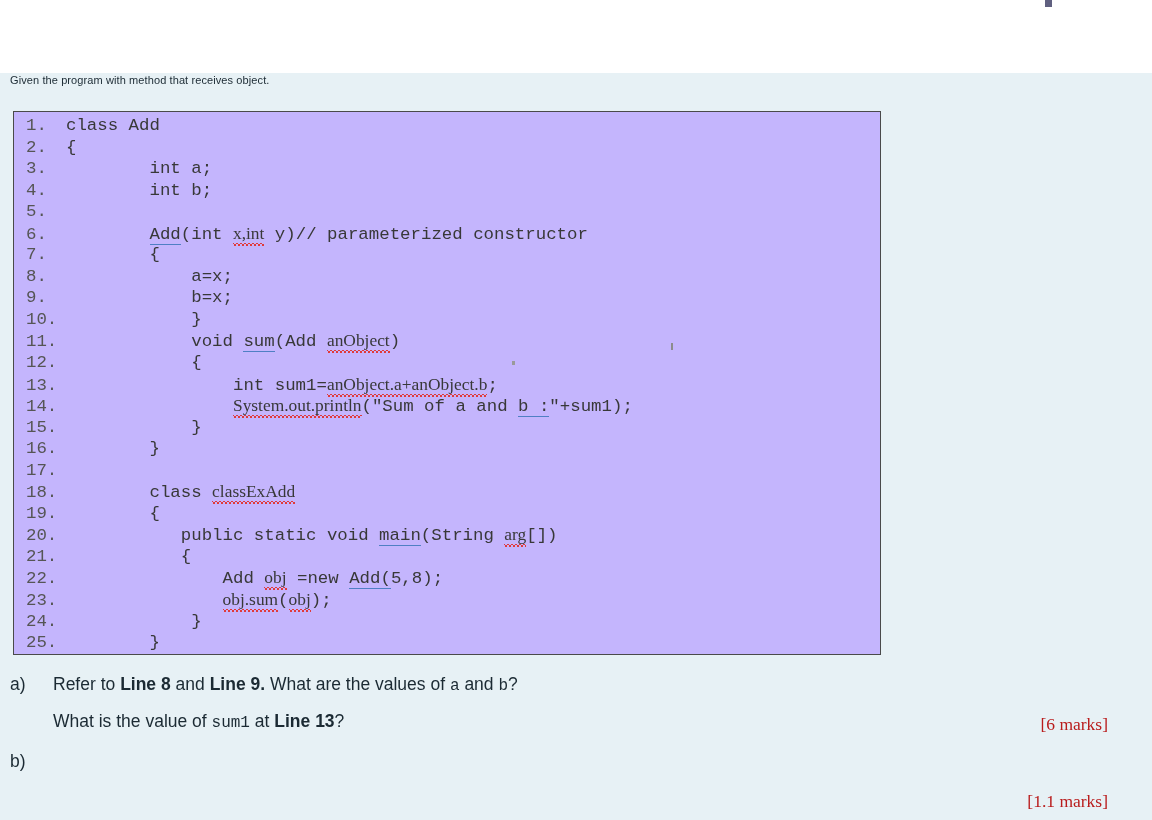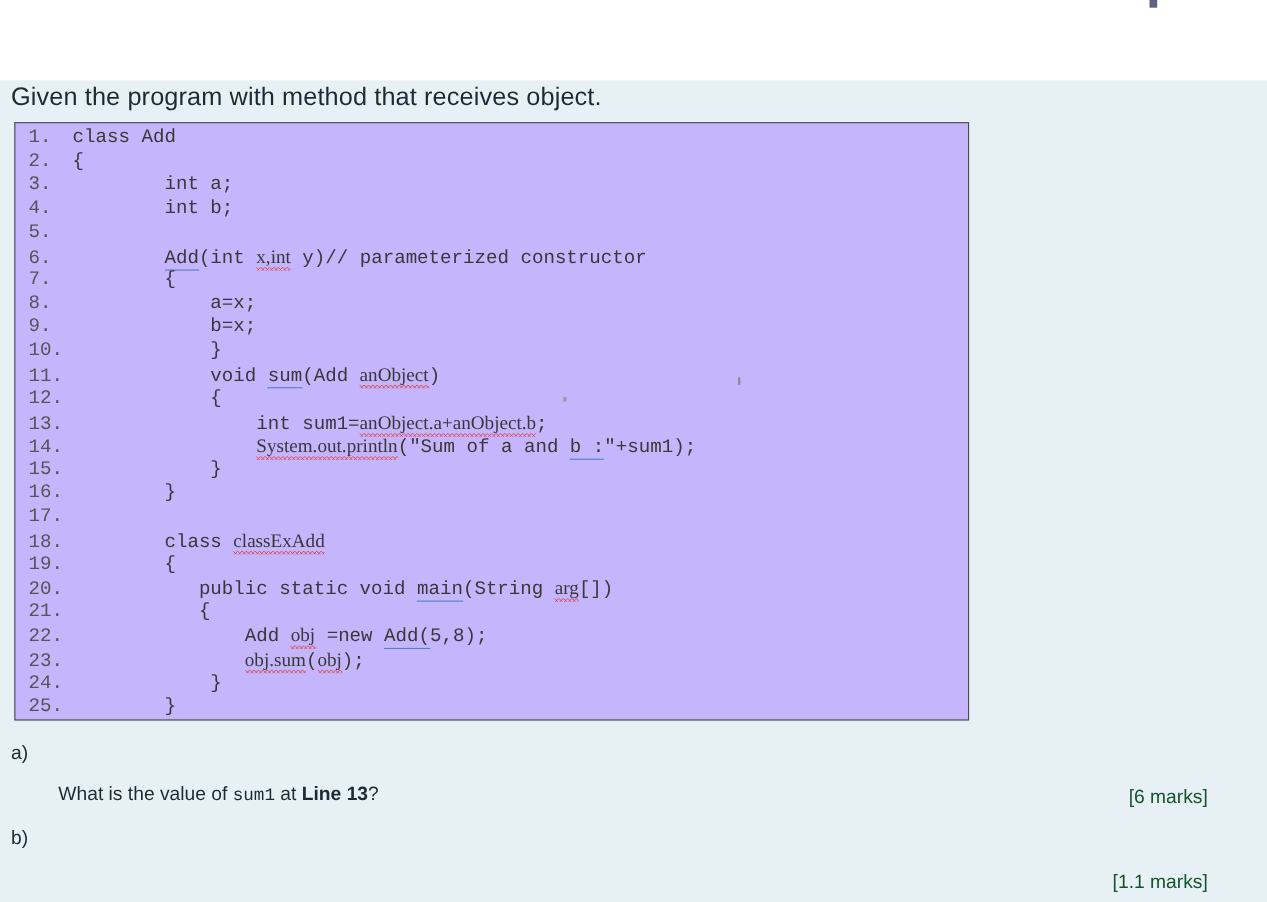--- a/index.html
+++ b/index.html
@@ -33,21 +33,21 @@
     top: 0px;
     width: 7px;
     height: 7px;
     background: #2b2b55;
     opacity: 0.75;
   }
   .prompt {
     position: absolute;
     left: 10px;
     top: 74px;
-    font-size: 23px;
+    font-size: 11px;
     color: #1b2a33;
     letter-spacing: 0.1px;
     white-space: nowrap;
   }
   .code-box {
     position: absolute;
     left: 13px;
     top: 111px;
     width: 868px;
     height: 544px;
@@ -134,42 +134,44 @@
     color: #1b2a33;
     white-space: nowrap;
   }
   .qtext b { font-weight: bold; }
   .mono-inline {
     font-family: "Liberation Mono", "DejaVu Sans Mono", monospace;
     font-size: 16px;
   }
   .marks {
     position: absolute;
-    right: 54px;
+    right: 44px;
     font-size: 17.5px;
-    color: #14532d;
+    color: #b91c1c;
     white-space: nowrap;
+    font-family: Liberation Serif, serif;
   }
 </style>
 </head>
 <body>
 
 <div id="page">
 
   <div class="tint-band"></div>
   <div class="speck"></div>
 
   <div class="prompt">Given the program with method that receives object.</div>
 
   <div class="code-box">
     <div class="code-lines" id="code-lines"><span class="code-line"><span class="ln">1.</span><span class="code-text">class Add</span></span><span class="code-line"><span class="ln">2.</span><span class="code-text">{</span></span><span class="code-line"><span class="ln">3.</span><span class="code-text">        int a;</span></span><span class="code-line"><span class="ln">4.</span><span class="code-text">        int b;</span></span><span class="code-line"><span class="ln">5.</span><span class="code-text"></span></span><span class="code-line"><span class="ln">6.</span><span class="code-text">        <span class="u-blue">Add</span>(int <span class="sq">x,int</span> y)// parameterized constructor</span></span><span class="code-line"><span class="ln">7.</span><span class="code-text">        {</span></span><span class="code-line"><span class="ln">8.</span><span class="code-text">            a=x;</span></span><span class="code-line"><span class="ln">9.</span><span class="code-text">            b=x;</span></span><span class="code-line"><span class="ln">10.</span><span class="code-text">            }</span></span><span class="code-line"><span class="ln">11.</span><span class="code-text">            void <span class="u-blue">sum</span>(Add <span class="sq">anObject</span>)</span></span><span class="code-line"><span class="ln">12.</span><span class="code-text">            {</span></span><span class="code-line"><span class="ln">13.</span><span class="code-text">                int sum1=<span class="sq">anObject.a+anObject.b</span>;</span></span><span class="code-line"><span class="ln">14.</span><span class="code-text">                <span class="sq">System.out.println</span>("Sum of a and <span class="u-blue">b :</span>"+sum1);</span></span><span class="code-line"><span class="ln">15.</span><span class="code-text">            }</span></span><span class="code-line"><span class="ln">16.</span><span class="code-text">        }</span></span><span class="code-line"><span class="ln">17.</span><span class="code-text"></span></span><span class="code-line"><span class="ln">18.</span><span class="code-text">        class <span class="sq">classExAdd</span></span></span><span class="code-line"><span class="ln">19.</span><span class="code-text">        {</span></span><span class="code-line"><span class="ln">20.</span><span class="code-text">           public static void <span class="u-blue">main</span>(String <span class="sq">arg</span>[])</span></span><span class="code-line"><span class="ln">21.</span><span class="code-text">           {</span></span><span class="code-line"><span class="ln">22.</span><span class="code-text">               Add <span class="sq">obj</span> =new <span class="u-blue">Add(</span>5,8);</span></span><span class="code-line"><span class="ln">23.</span><span class="code-text">               <span class="sq">obj.sum</span>(<span class="sq">obj</span>);</span></span><span class="code-line"><span class="ln">24.</span><span class="code-text">            }</span></span><span class="code-line"><span class="ln">25.</span><span class="code-text">        }</span></span></div>
     <div class="dot-artifact"></div>
     <div class="dot-artifact2"></div>
   </div>
 
   <div class="qlabel" style="top:674px;">a)</div>
+  <div class="qtext" style="top:674px;"><span>Refer to </span><b>Line 8</b><span> and </span><b>Line 9.</b><span> What are the values of </span><span class="mono-inline">a</span><span> and </span><span class="mono-inline">b</span><span>?</span></div>
   <div class="marks" style="top:714px;">[6 marks]</div>
 
   <div class="qlabel" style="top:751px;">b)</div>
   <div class="qtext" style="top:711px;"><span>What is the value of </span><span class="mono-inline">sum1</span><span> at </span><b>Line 13</b><span>?</span></div>
   <div class="marks" style="top:791px;">[1.1 marks]</div>
 
 </div>
 
 </body></html>

